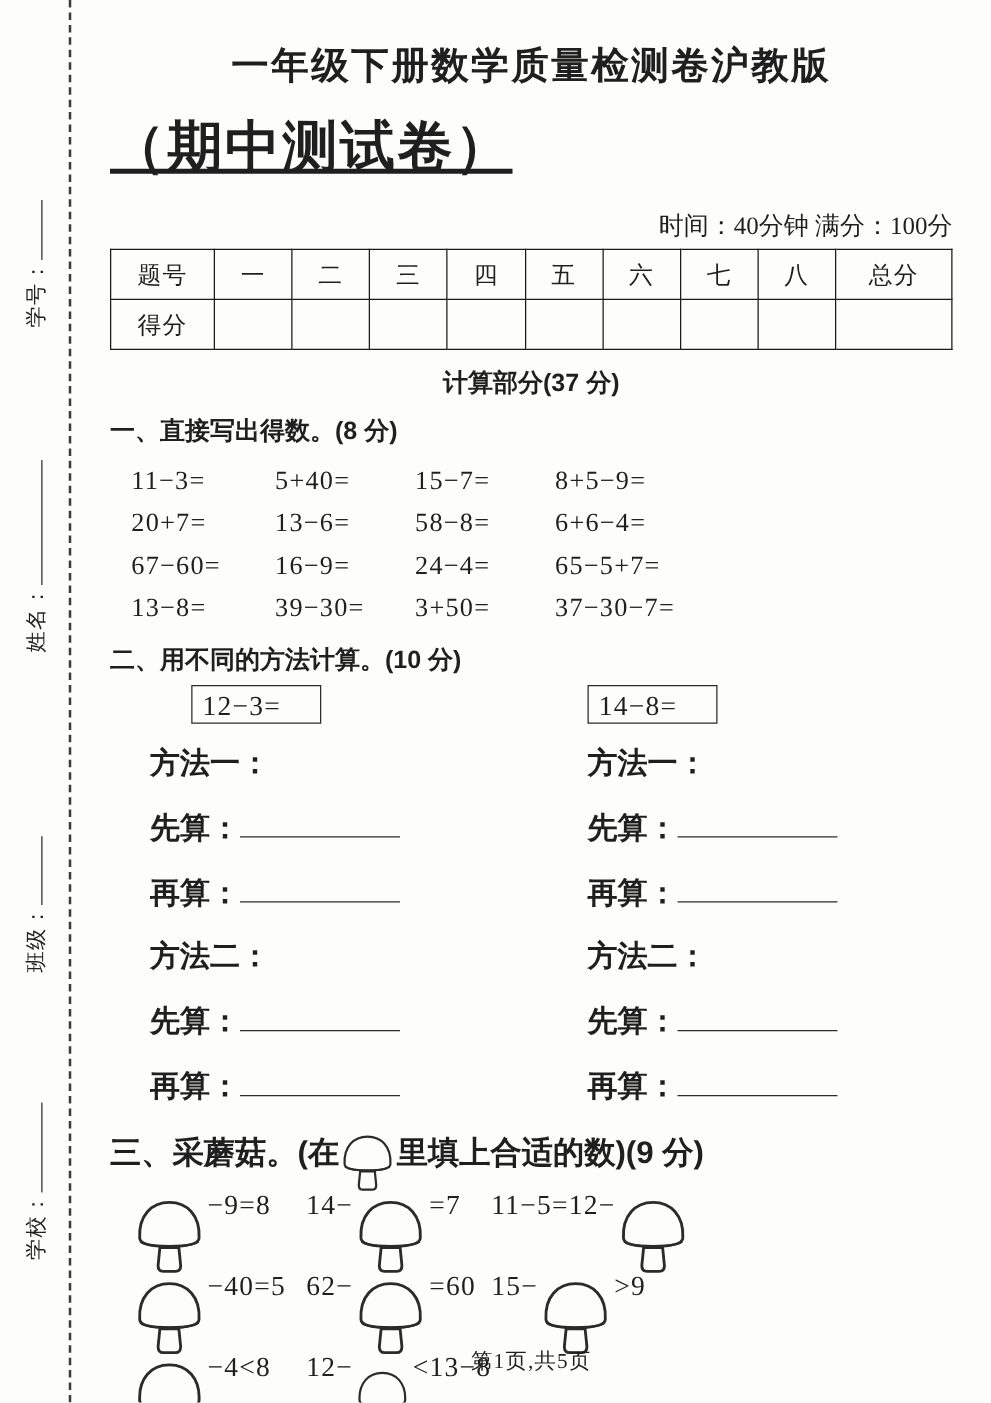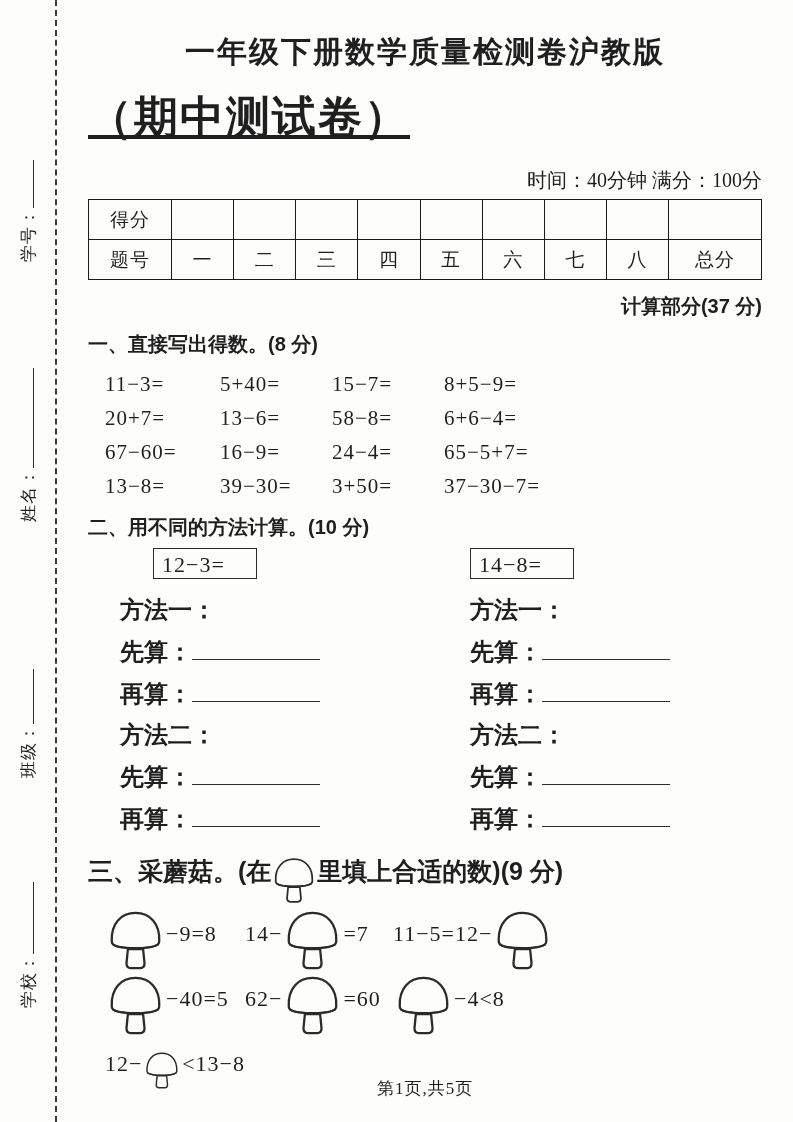--- a/index.html
+++ b/index.html
@@ -33,21 +33,21 @@
 
   table.score{border-collapse:collapse;width:100%;margin-top:5px;table-layout:fixed;}
   table.score td{
     border:1.5px solid #1a1a1a;height:39px;text-align:center;
     font-size:19px;letter-spacing:1px;padding:0;
   }
   table.score td.first{width:82px;}
   table.score td.last{width:92px;}
 
   .part-title{
-    text-align:right;font-family:"Liberation Sans","DejaVu Sans",sans-serif;
+    text-align:center;font-family:"Liberation Sans","DejaVu Sans",sans-serif;
     font-weight:bold;font-size:20px;margin-top:13px;
   }
   .sec-heading{
     font-family:"Liberation Sans","DejaVu Sans",sans-serif;
     font-weight:bold;font-size:20px;margin-top:11px;
   }
 
   .s1-grid{
     display:grid;grid-template-columns:115px 112px 112px 1fr;
     padding-left:17px;margin-top:9px;font-size:21px;
@@ -60,36 +60,36 @@
   .prob-box{
     display:inline-block;border:1.6px solid #2a2a2a;font-size:22px;
     padding:3px 16px 0 8px;letter-spacing:1px;min-width:78px;
   }
   .s2-col.c1 .prob-box{margin-left:65px;}
   .s2-col.c2 .prob-box{margin-left:32px;}
   .m-line{
     font-size:24px;font-weight:bold;display:flex;align-items:baseline;
     padding-left:32px;
   }
-  .mt-a{margin-top:15px;} .mt-b{margin-top:9px;text-align:center;}
+  .mt-a{margin-top:15px;} .mt-b{margin-top:19px;text-align:center;}
   .m-line .ans-blank{
     display:inline-block;width:128px;border-bottom:1.8px solid #2d2d2d;height:1em;
   }
 
   .s3-heading{
     display:flex;align-items:center;font-family:"Liberation Sans","DejaVu Sans",sans-serif;
     font-weight:bold;font-size:25px;margin-top:12px;
   }
   .s3-heading svg{width:44px;height:49px;position:relative;top:9px;margin:0 1px;}
 
   .s3-grid{
     display:grid;grid-template-columns:140px 148px 1fr;
     padding-left:17px;margin-top:5px;font-size:22px;
   }
-  .s3-cell{height:65px;display:flex;align-items:center;letter-spacing:1px;}
+  .s3-cell{height:65px;display:flex;letter-spacing:1px;}
   .s3-cell svg{width:57px;height:63px;position:relative;top:7px;margin:0 2px;}
 
   .footer{
     position:absolute;left:88px;width:674px;bottom:22px;
     text-align:center;font-size:17px;letter-spacing:1px;
   }
 </style>
 </head>
 <body>
 
@@ -115,42 +115,42 @@
 <div class="content">
 
   <h1 class="title">一年级下册数学质量检测卷沪教版</h1>
   <h2 class="subtitle">（期中测试卷）</h2>
 
   <div class="meta">时间：40分钟  满分：100分</div>
 
   <table class="score">
     <tbody>
         <tr>
-      <td class="first">得分</td>
-      <td></td>
-      <td></td>
-      <td></td>
-      <td></td>
-      <td></td>
-      <td></td>
-      <td></td>
-      <td></td>
-      <td class="last"></td>
-    </tr>
-    <tr>
       <td class="first">题号</td>
       <td>一</td>
       <td>二</td>
       <td>三</td>
       <td>四</td>
       <td>五</td>
       <td>六</td>
       <td>七</td>
       <td>八</td>
       <td class="last">总分</td>
+    </tr>
+    <tr>
+      <td class="first">得分</td>
+      <td></td>
+      <td></td>
+      <td></td>
+      <td></td>
+      <td></td>
+      <td></td>
+      <td></td>
+      <td></td>
+      <td class="last"></td>
     </tr>
   </tbody>
     </table>
 
   <div class="part-title">计算部分(37 分)</div>
 
   <div class="sec-heading">一、直接写出得数。(8 分)</div>
 
   <div class="s1-grid">
     <span class="problem">11−3=</span>
@@ -271,20 +271,29 @@
       <span>62−</span>
       <svg viewBox="0 0 60 66">
           <path d="M22 42 L20.5 57 Q20.5 62 25 62 L35 62 Q39.5 62 39.5 57 L38 42 Z" fill="#fdfdfc" stroke="#2b2b2b" stroke-width="2.4"></path>
           <path d="M5 34 C4 15 15 4 30 4 C45 4 56 15 55 34 C55 38.5 48 41 30 41 C12 41 5 38.5 5 34 Z" fill="#fdfdfc" stroke="#2b2b2b" stroke-width="2.4"></path>
           <path d="M5.5 37 C14 42.5 46 42.5 54.5 37" fill="none" stroke="#2b2b2b" stroke-width="2"></path>
         </svg>
       <span>=60</span>
     </div>
 
     <div class="s3-cell">
+      <span>15−</span>
+      <svg viewBox="0 0 60 66">
+          <path d="M22 42 L20.5 57 Q20.5 62 25 62 L35 62 Q39.5 62 39.5 57 L38 42 Z" fill="#fdfdfc" stroke="#2b2b2b" stroke-width="2.4"></path>
+          <path d="M5 34 C4 15 15 4 30 4 C45 4 56 15 55 34 C55 38.5 48 41 30 41 C12 41 5 38.5 5 34 Z" fill="#fdfdfc" stroke="#2b2b2b" stroke-width="2.4"></path>
+          <path d="M5.5 37 C14 42.5 46 42.5 54.5 37" fill="none" stroke="#2b2b2b" stroke-width="2"></path>
+        </svg>
+      <span>&gt;9</span>
+    </div>
+    <div class="s3-cell">
       <span></span>
       <svg viewBox="0 0 60 66">
           <path d="M22 42 L20.5 57 Q20.5 62 25 62 L35 62 Q39.5 62 39.5 57 L38 42 Z" fill="#fdfdfc" stroke="#2b2b2b" stroke-width="2.4"></path>
           <path d="M5 34 C4 15 15 4 30 4 C45 4 56 15 55 34 C55 38.5 48 41 30 41 C12 41 5 38.5 5 34 Z" fill="#fdfdfc" stroke="#2b2b2b" stroke-width="2.4"></path>
           <path d="M5.5 37 C14 42.5 46 42.5 54.5 37" fill="none" stroke="#2b2b2b" stroke-width="2"></path>
         </svg>
       <span>−4&lt;8</span>
     </div>
     <div class="s3-cell">
       <span>12−</span>

